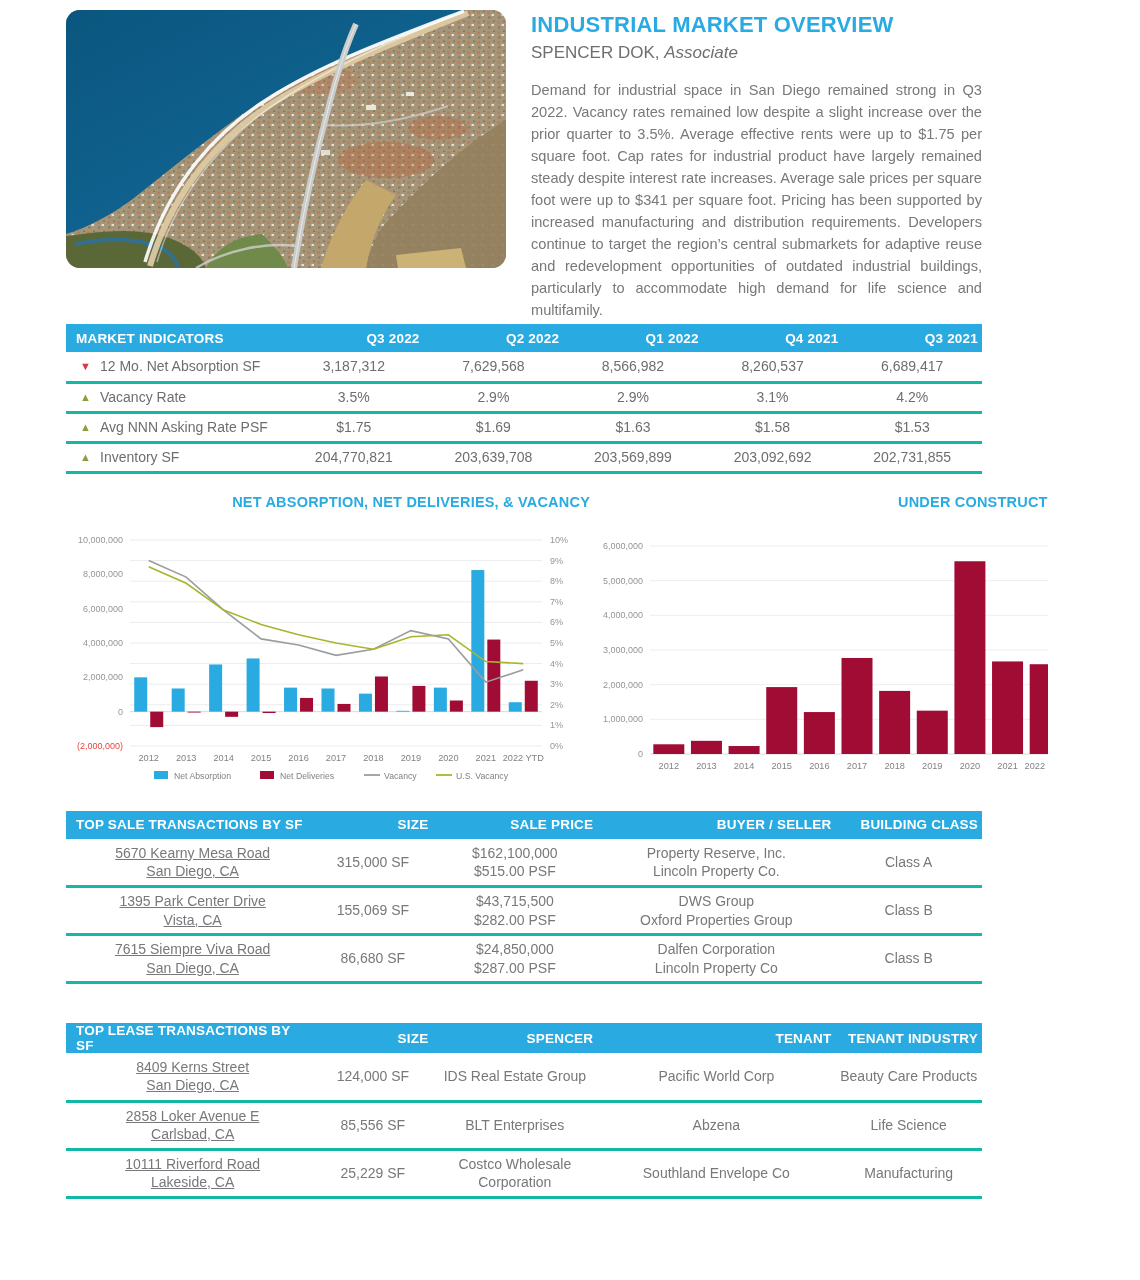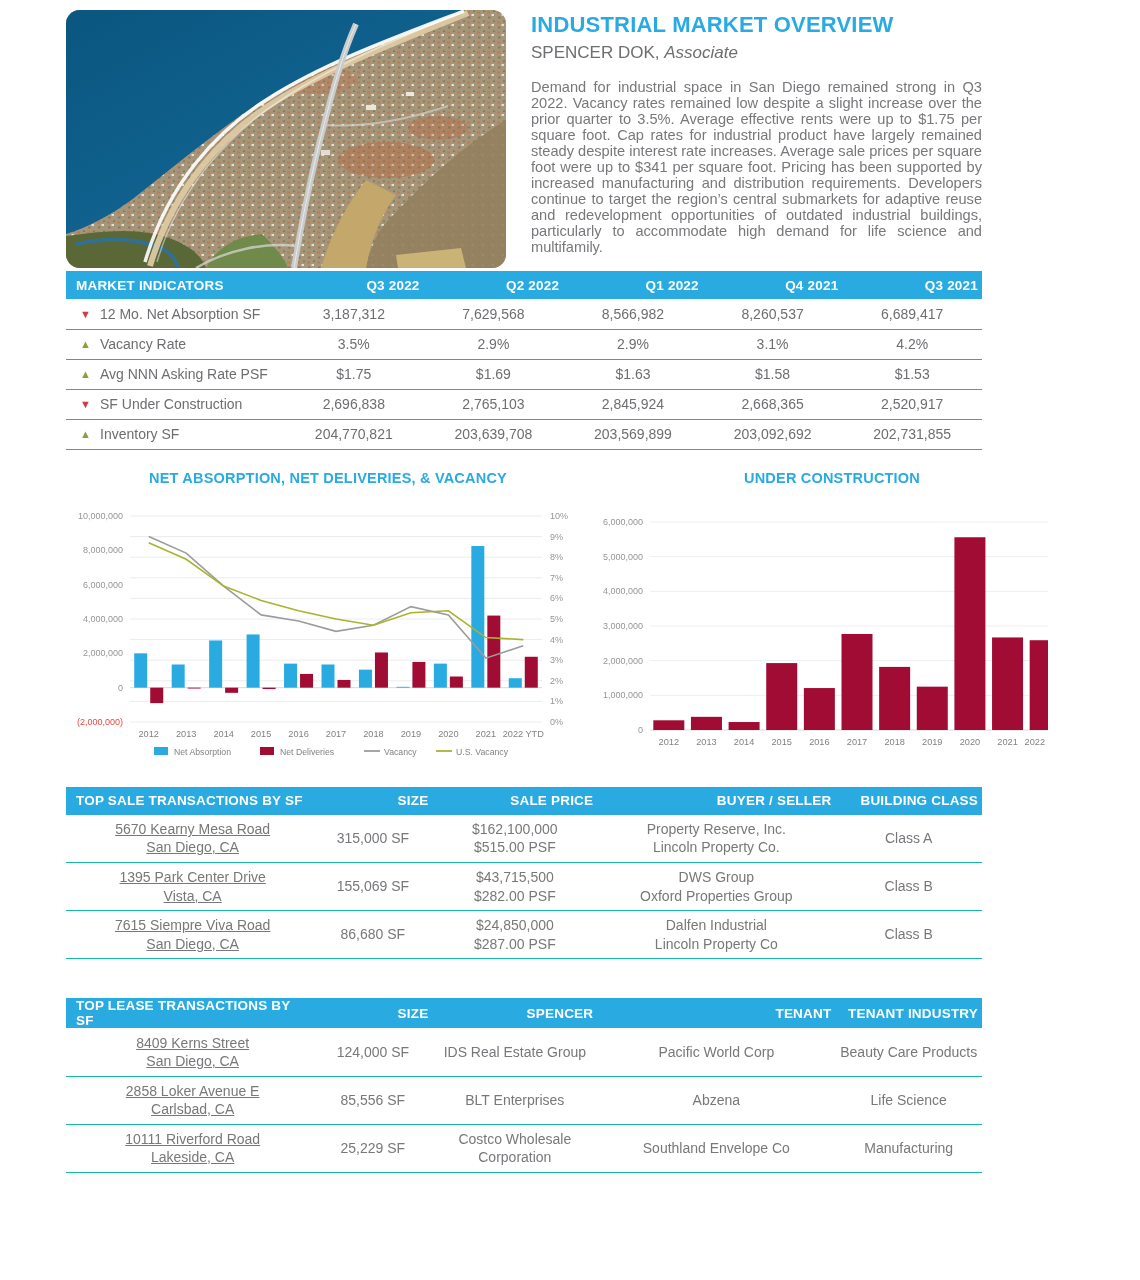--- a/index.html
+++ b/index.html
@@ -14,48 +14,48 @@
   .top { display:flex; gap:25px; padding-top:10px; }
   .photo {
     width:440px; height:258px; border-radius:14px; overflow:hidden; flex:none;
     background:#9fb3c8;
   }
   .photo svg { display:block; width:100%; height:100%; }
   .intro { flex:1; padding-top:2px; }
   h1.title { font-size:22px; color:#29ABE2; margin:0 0 5px 0; font-weight:bold; letter-spacing:0.2px; }
   .byline { font-size:17px; color:#6D6E71; margin:0 0 16px 0; }
   .byline .role { font-style:italic; }
-  p.overview { font-size:14.6px; line-height:16px; color:#77787B; text-align:justify; margin:0; }
+  p.overview { font-size:14.6px; line-height:22px; color:#77787B; text-align:justify; margin:0; }
 
   
   table { width:100%; border-collapse:collapse; table-layout:fixed; }
   thead th {
     background:#29ABE2; color:#fff; font-size:13.5px; font-weight:bold;
     height:28px; text-align:right; padding:0 4px; letter-spacing:0.2px;
   }
   thead th:first-child { text-align:left; padding-left:10px; }
   tbody td {
     color:#6D6E71; font-size:14px; text-align:center;
-    border-bottom:1px solid #14b8a6; padding:0 4px;
+    border-bottom:3px solid #14b8a6; padding:0 4px;
   }
   .mi-table { margin-top:3px; }
   .mi-table tbody td { height:30px; }
   .mi-table td.mi-label { text-align:left; }
   .tri { display:inline-block; width:30px; padding-left:10px; font-size:11px; vertical-align:1px; }
   .tri-down { color:#D23A47; }
   .tri-up { color:#8F9E3D; }
 
   .tx-table tbody td { height:48px; color:#77787B; line-height:1.3; }
   .tx-table td.addr { text-align:center; padding-left:10px;text-decoration:underline; }
   .sale-table { margin-top:17px; }
   .lease-table { margin-top:39px; }
 
   
   .charts { display:flex; margin-top:18px; align-items:flex-start; }
-  .chart-box h2 { text-align:center; color:#29ABE2; font-size:14.5px; margin:2px 0 0 0; font-weight:bold; letter-spacing:0.2px; }
+  .chart-box h2 { text-align:right; color:#29ABE2; font-size:14.5px; margin:2px 0 0 0; font-weight:bold; letter-spacing:0.2px; }
   .chart-box.left { width:524px; }
   .chart-box.right { width:484px; }
   .chart-box svg { display:block; }
   svg text { font-family:"Liberation Sans", sans-serif; }
 </style>
 </head>
 <body>
 
 <div class="page">
   <div class="content">
@@ -144,28 +144,20 @@
             <td>3.1%</td>
             <td>4.2%</td>
           </tr>
           <tr>
             <td class="mi-label"><span class="tri tri-up">▲</span><span>Avg NNN Asking Rate PSF</span></td>
             <td>$1.75</td>
             <td>$1.69</td>
             <td>$1.63</td>
             <td>$1.58</td>
             <td>$1.53</td>
-          </tr>
-          <tr>
-            <td class="mi-label"><span class="tri tri-down">▼</span><span>SF Under Construction</span></td>
-            <td>2,696,838</td>
-            <td>2,765,103</td>
-            <td>2,845,924</td>
-            <td>2,668,365</td>
-            <td>2,520,917</td>
           </tr>
           <tr>
             <td class="mi-label"><span class="tri tri-up">▲</span><span>Inventory SF</span></td>
             <td>204,770,821</td>
             <td>203,639,708</td>
             <td>203,569,899</td>
             <td>203,092,692</td>
             <td>202,731,855</td>
           </tr>
         </tbody>
@@ -347,21 +339,21 @@
             <td class="addr">
               <div>7615 Siempre Viva Road</div>
               <div>San Diego, CA</div>
             </td>
             <td>86,680 SF</td>
             <td>
               <div>$24,850,000</div>
               <div>$287.00 PSF</div>
             </td>
             <td>
-              <div>Dalfen Industrial</div>
+              <div>Dalfen Corporation</div>
               <div>Lincoln Property Co</div>
             </td>
             <td>Class B</td>
           </tr>
         </tbody>
     </table>
 
     <table class="tx-table lease-table">
       <colgroup>
           <col style="width:27%">

